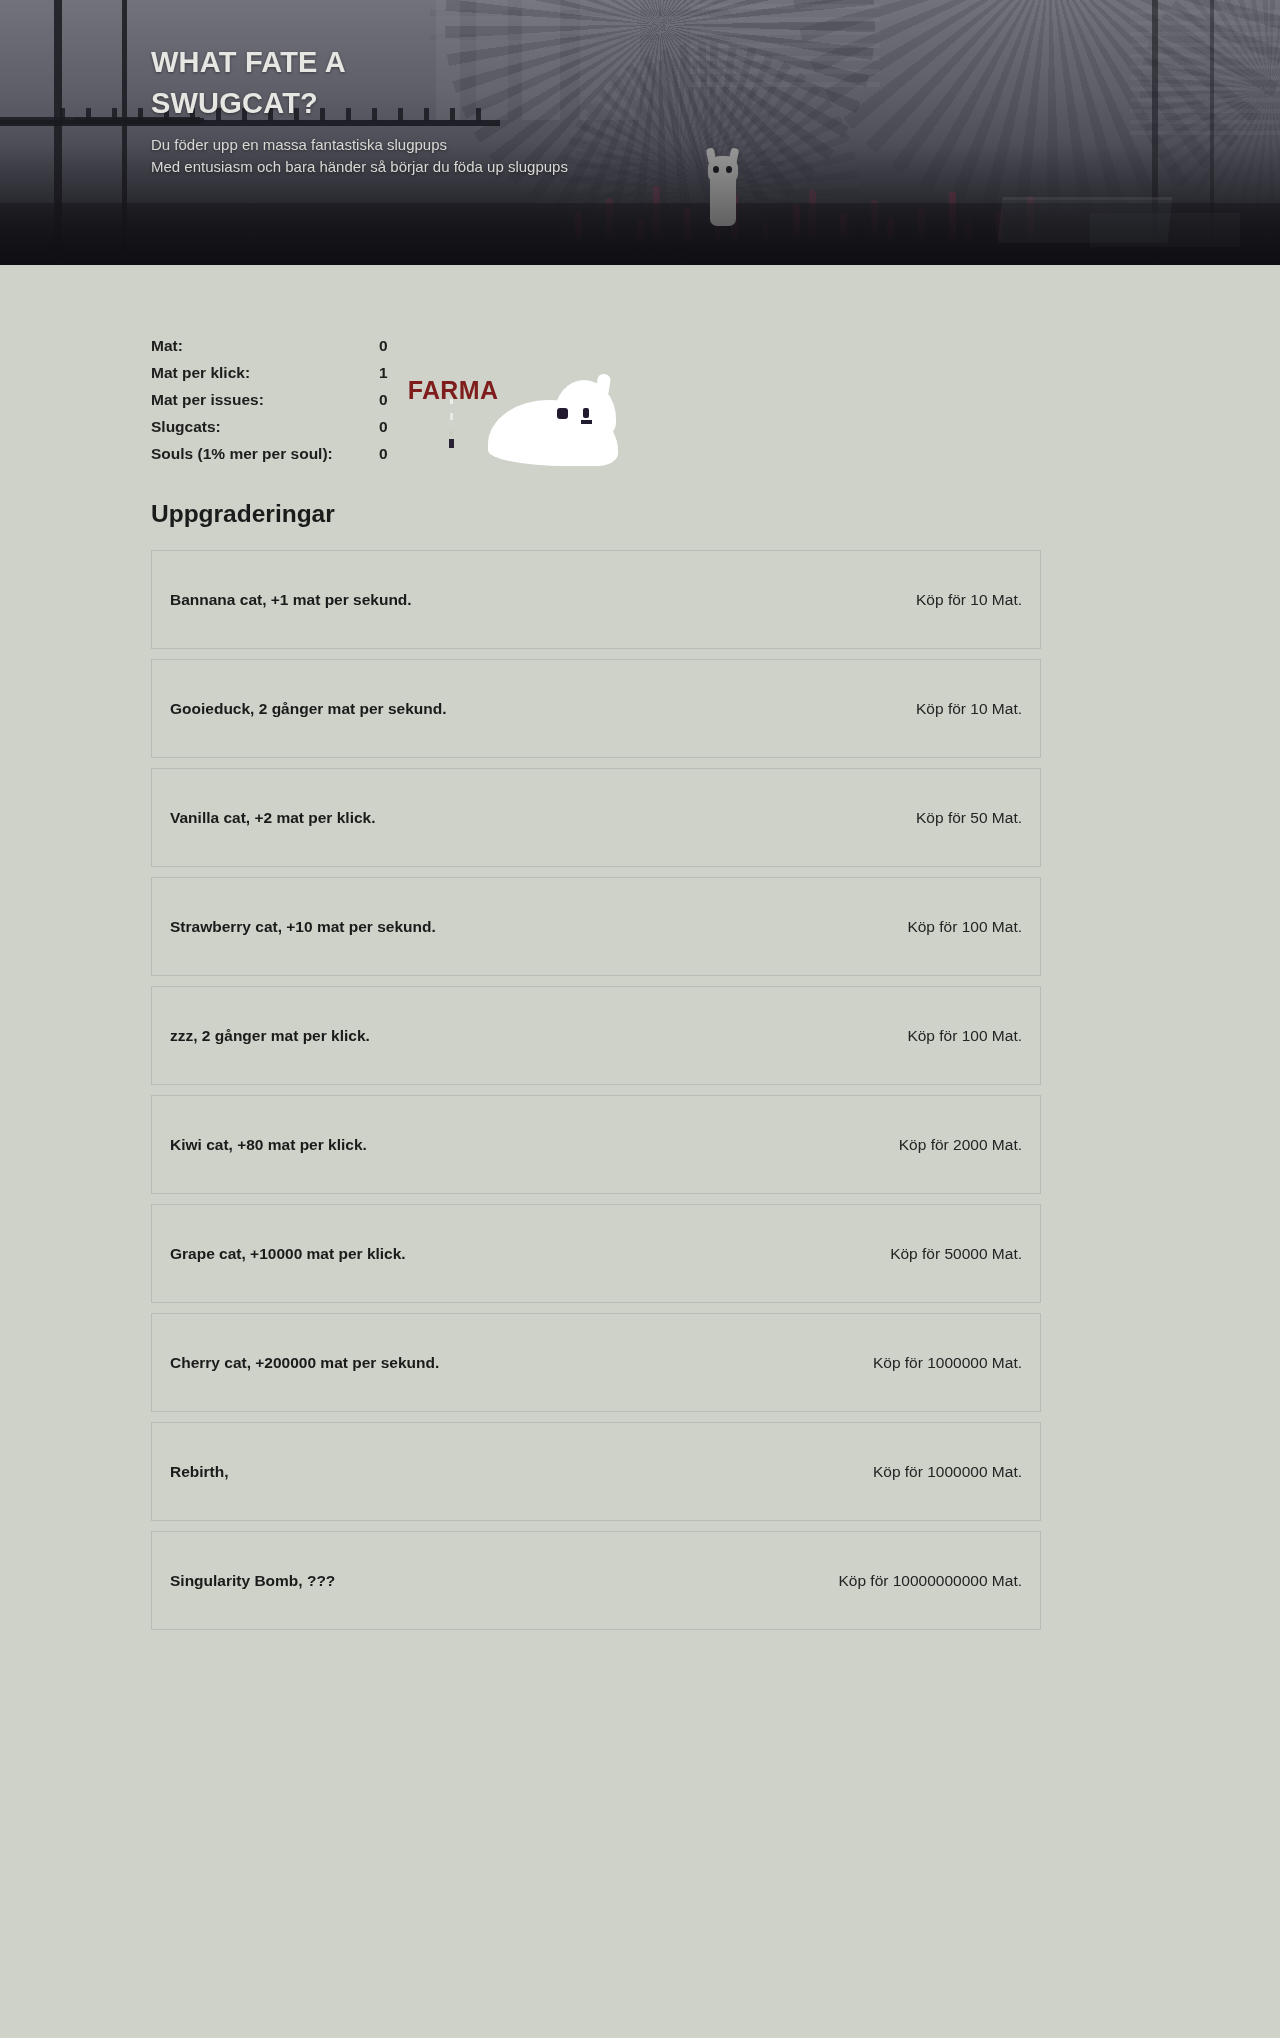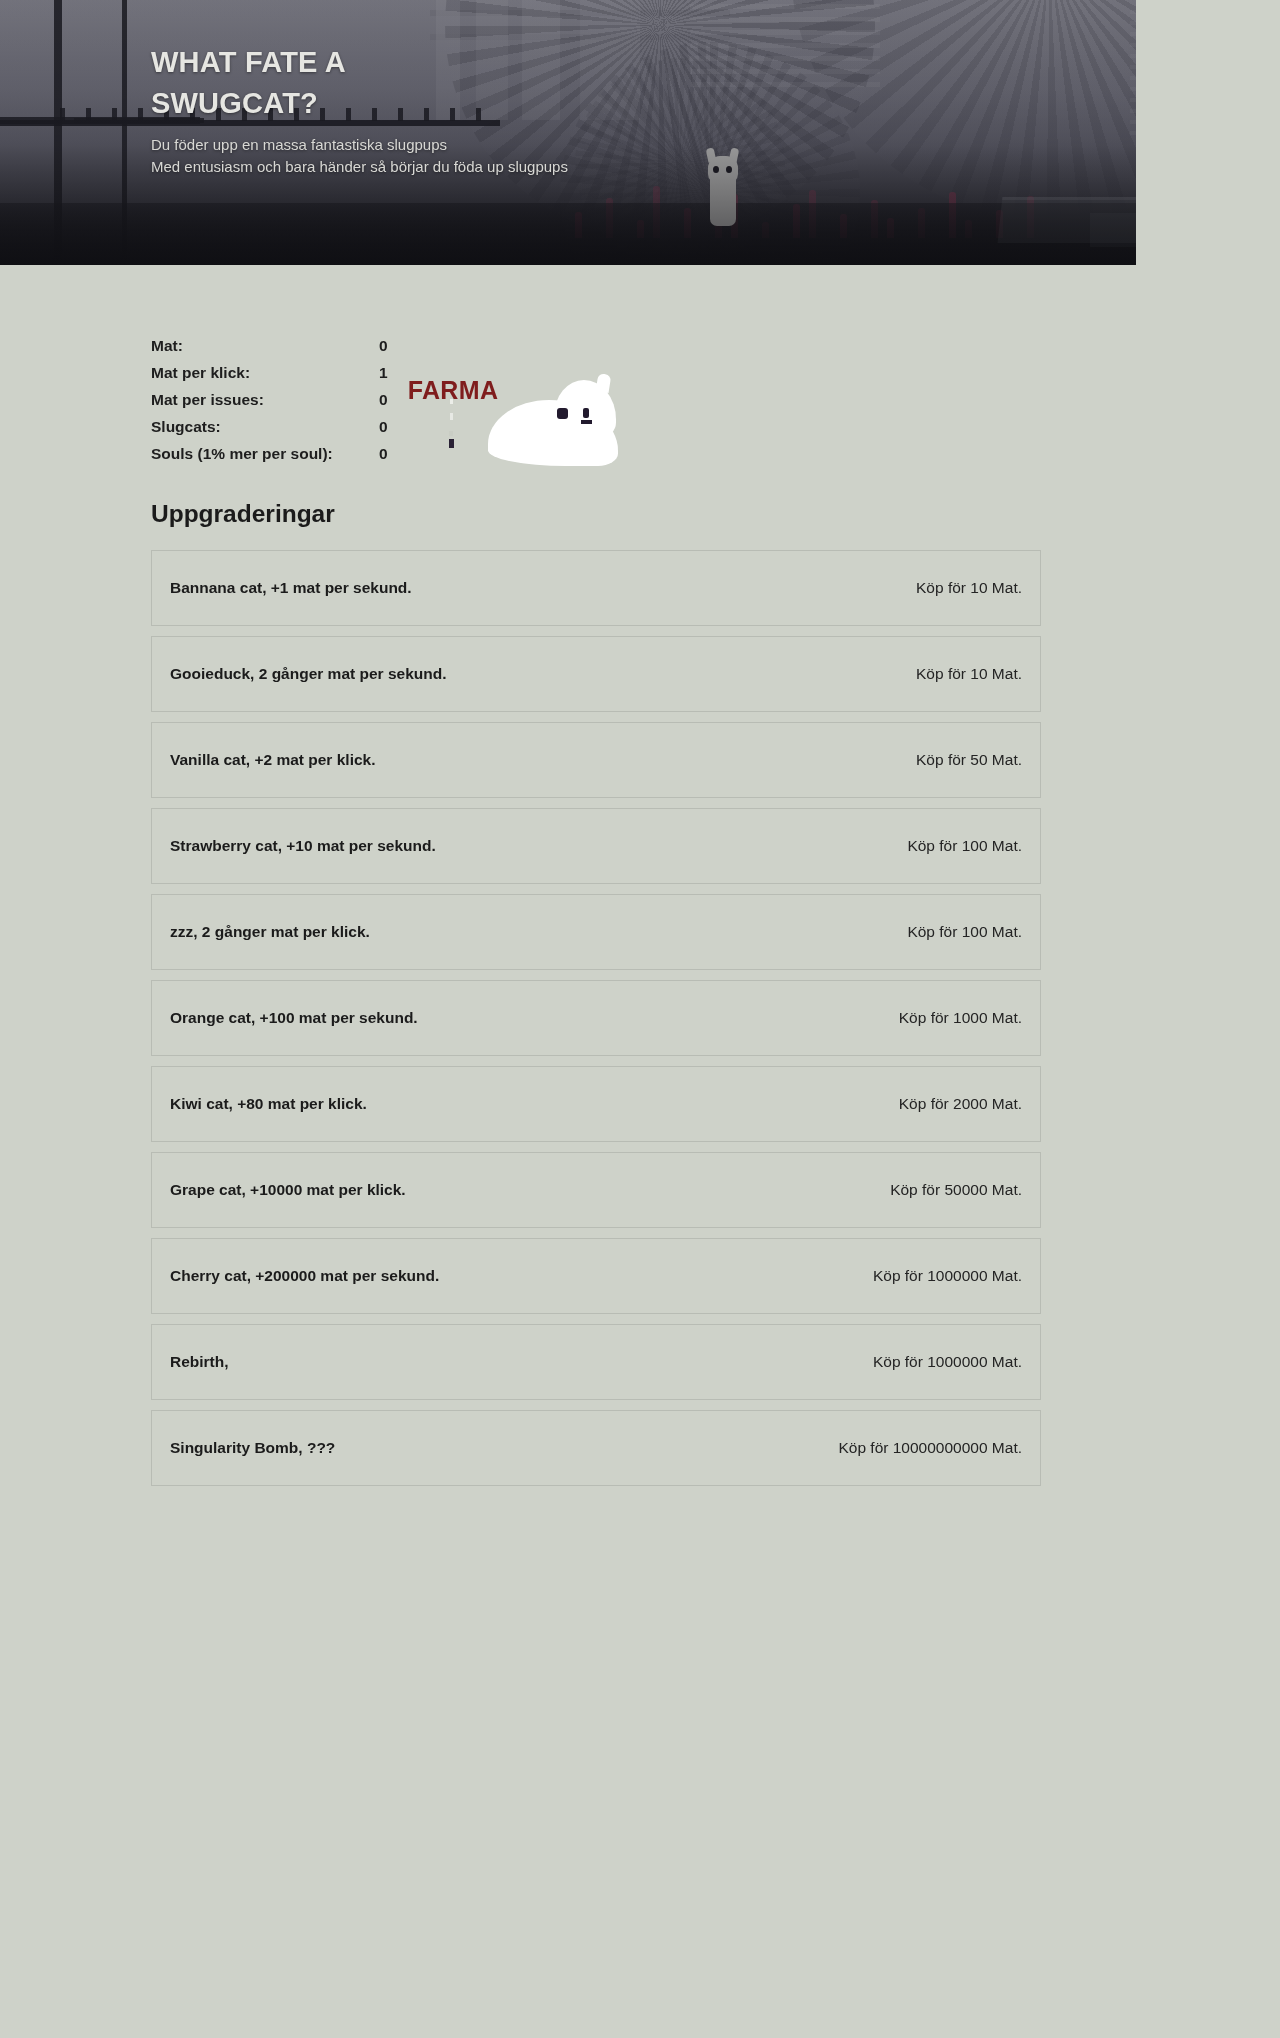--- a/index.html
+++ b/index.html
@@ -8,21 +8,21 @@
     padding: 0;
     width: 1280px;
     background: #ced2c9;
     font-family: "Liberation Sans", sans-serif;
     color: #1c1c1c;
   }
 
   
   .hero {
     position: relative;
-    width: 1136px;
+    width: 1280px;
     height: 265px;
     overflow: hidden;
     background: #4a4a52;
   }
   .hero-bg { position: absolute; inset: 0; overflow: hidden; }
 
   
   .bg-base {
     position: absolute; inset: 0;
     background:
@@ -232,21 +232,21 @@
     font-size: 24.5px;
     font-weight: bold;
     margin: 33px 0 22px 0;
     color: #1b1b1b;
   }
 
   .upgrade-list { width: 890px; }
   .upgrade {
     border: 1px solid #b8bcb4;
     background: #ced2c9;
-    height: 76px;
+    height: 99px;
     margin-bottom: 10px;
     display: flex;
     align-items: center;
     justify-content: space-between;
     padding: 0 18px;
     cursor: pointer;
   }
   .upgrade-name {
     font-size: 15.5px;
     font-weight: bold;
@@ -401,24 +401,20 @@
       </div>
       <div class="upgrade">
         <span class="upgrade-name">Strawberry cat, +10 mat per sekund.</span>
         <span class="upgrade-price">Köp för 100 Mat.</span>
       </div>
       <div class="upgrade">
         <span class="upgrade-name">zzz, 2 gånger mat per klick.</span>
         <span class="upgrade-price">Köp för 100 Mat.</span>
       </div>
       <div class="upgrade">
-        <span class="upgrade-name">Orange cat, +100 mat per sekund.</span>
-        <span class="upgrade-price">Köp för 1000 Mat.</span>
-      </div>
-      <div class="upgrade">
         <span class="upgrade-name">Kiwi cat, +80 mat per klick.</span>
         <span class="upgrade-price">Köp för 2000 Mat.</span>
       </div>
       <div class="upgrade">
         <span class="upgrade-name">Grape cat, +10000 mat per klick.</span>
         <span class="upgrade-price">Köp för 50000 Mat.</span>
       </div>
       <div class="upgrade">
         <span class="upgrade-name">Cherry cat, +200000 mat per sekund.</span>
         <span class="upgrade-price">Köp för 1000000 Mat.</span>

